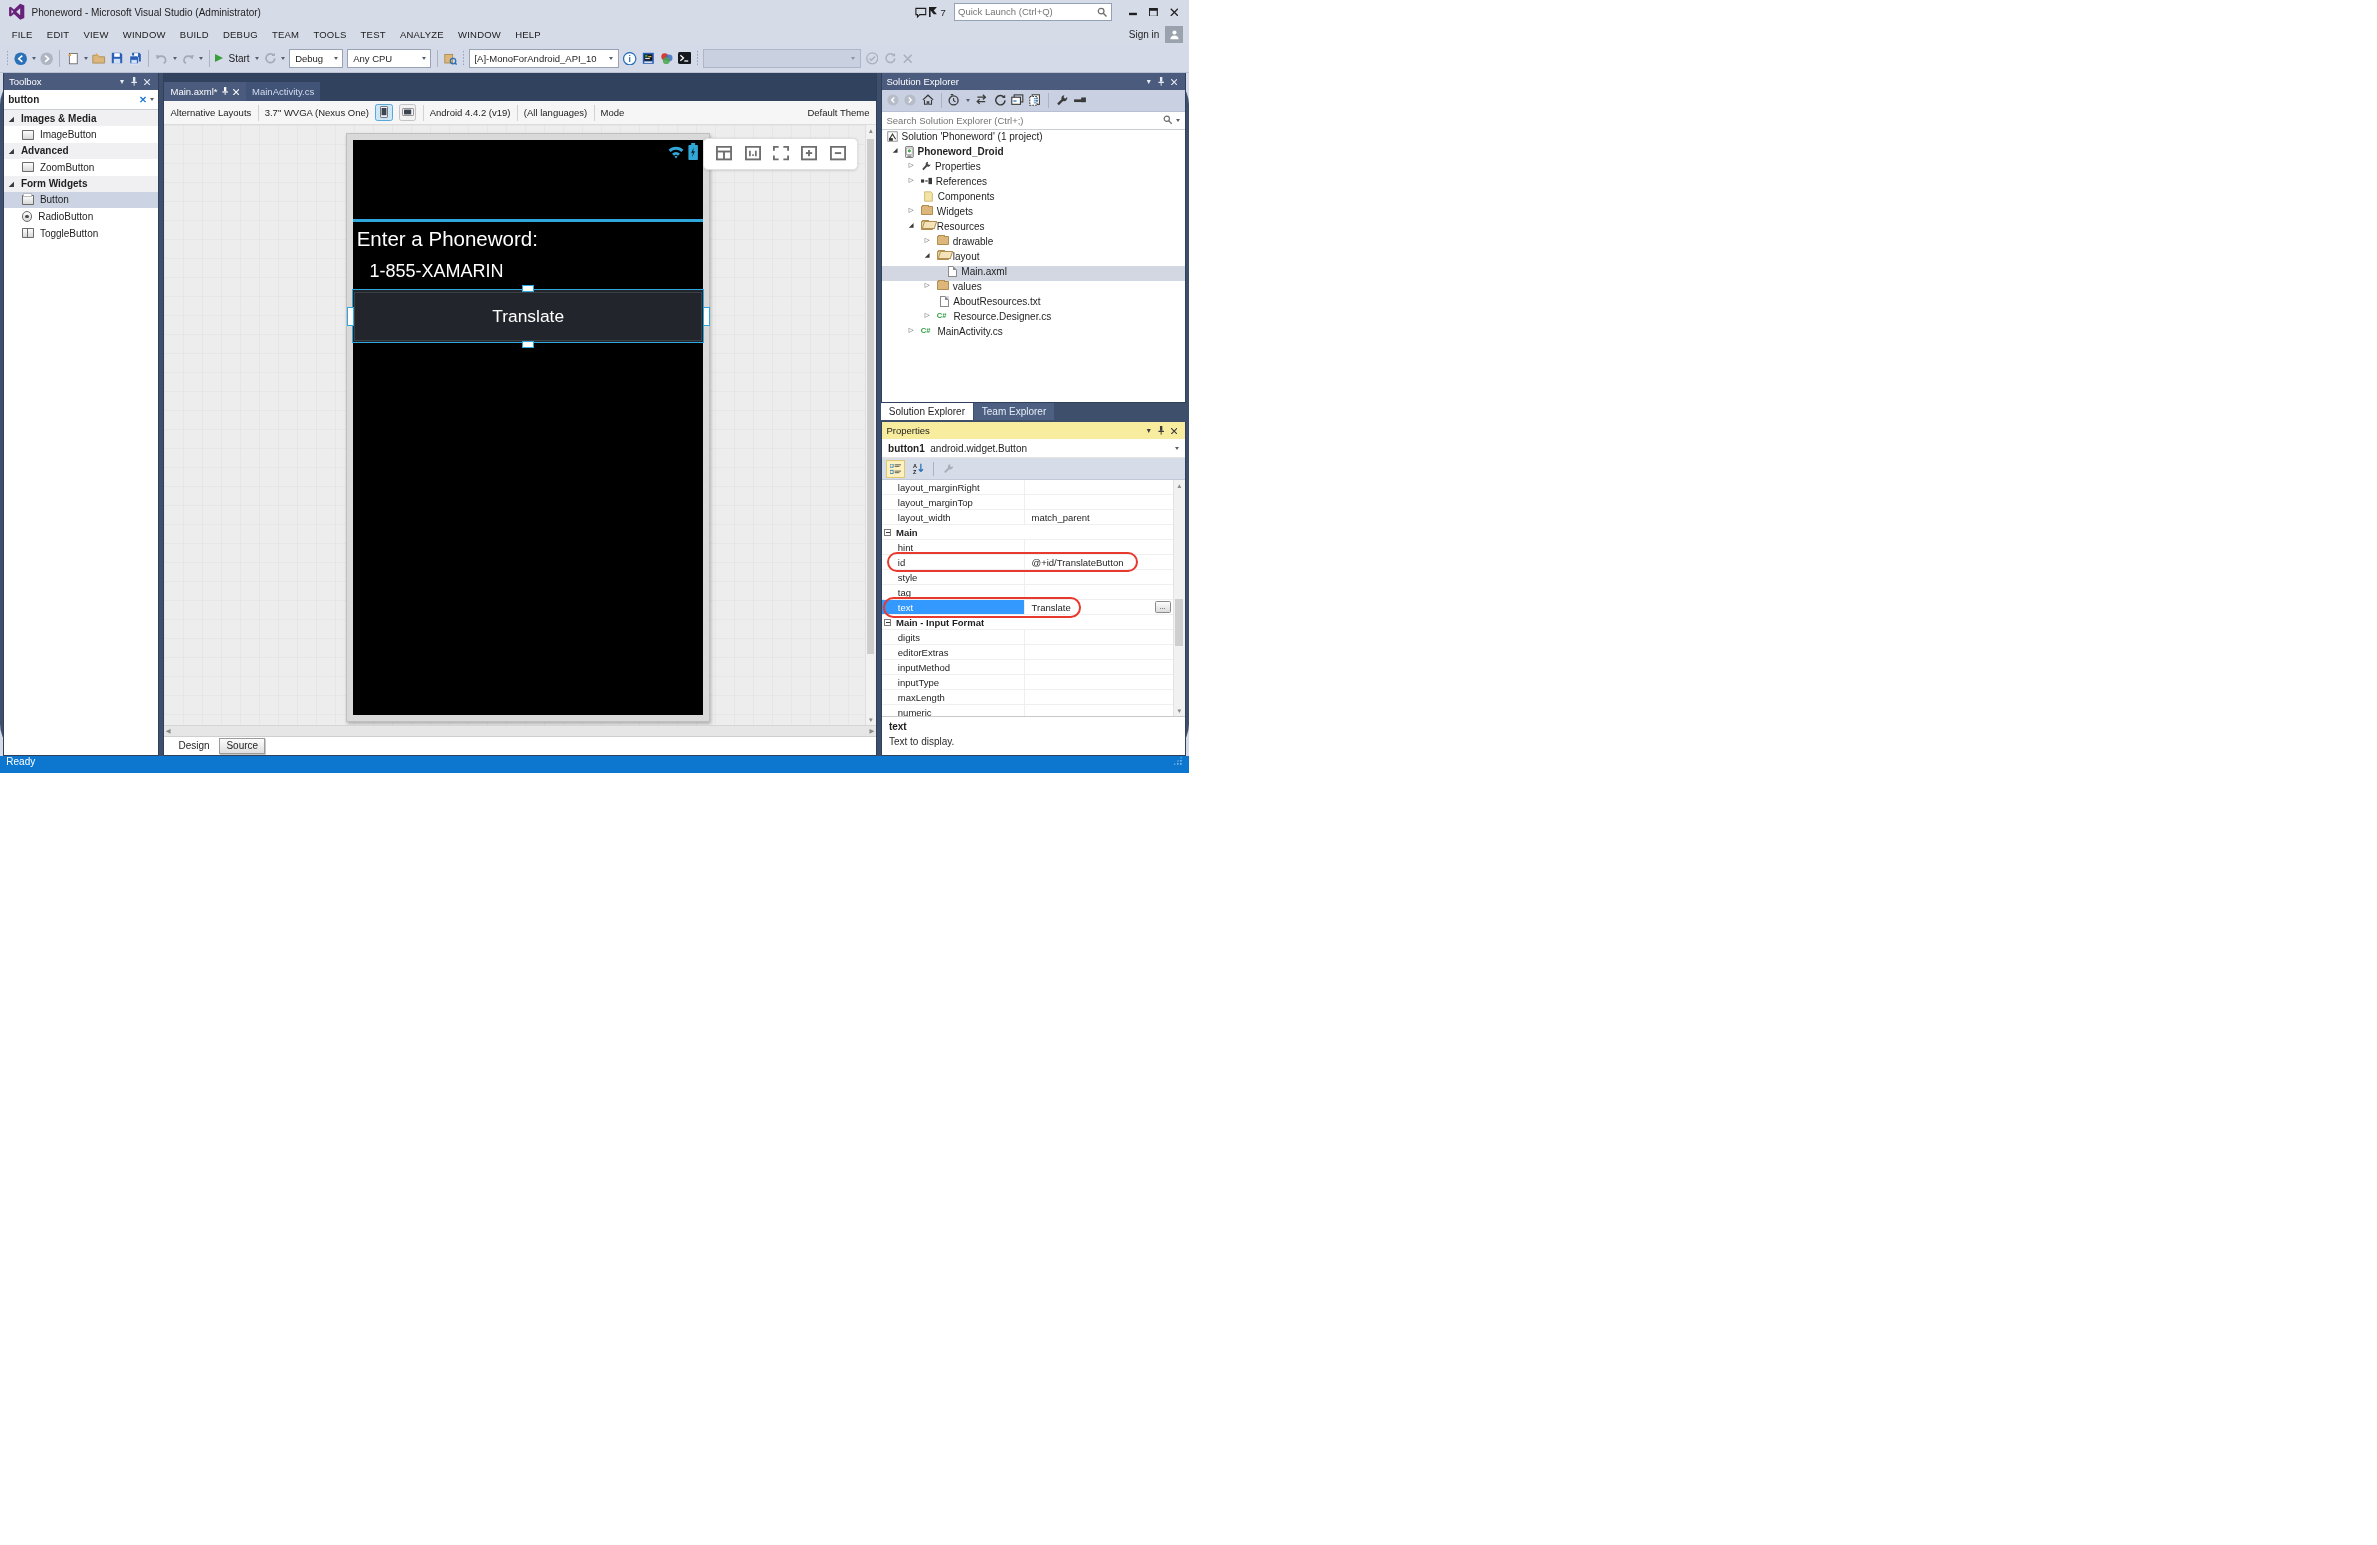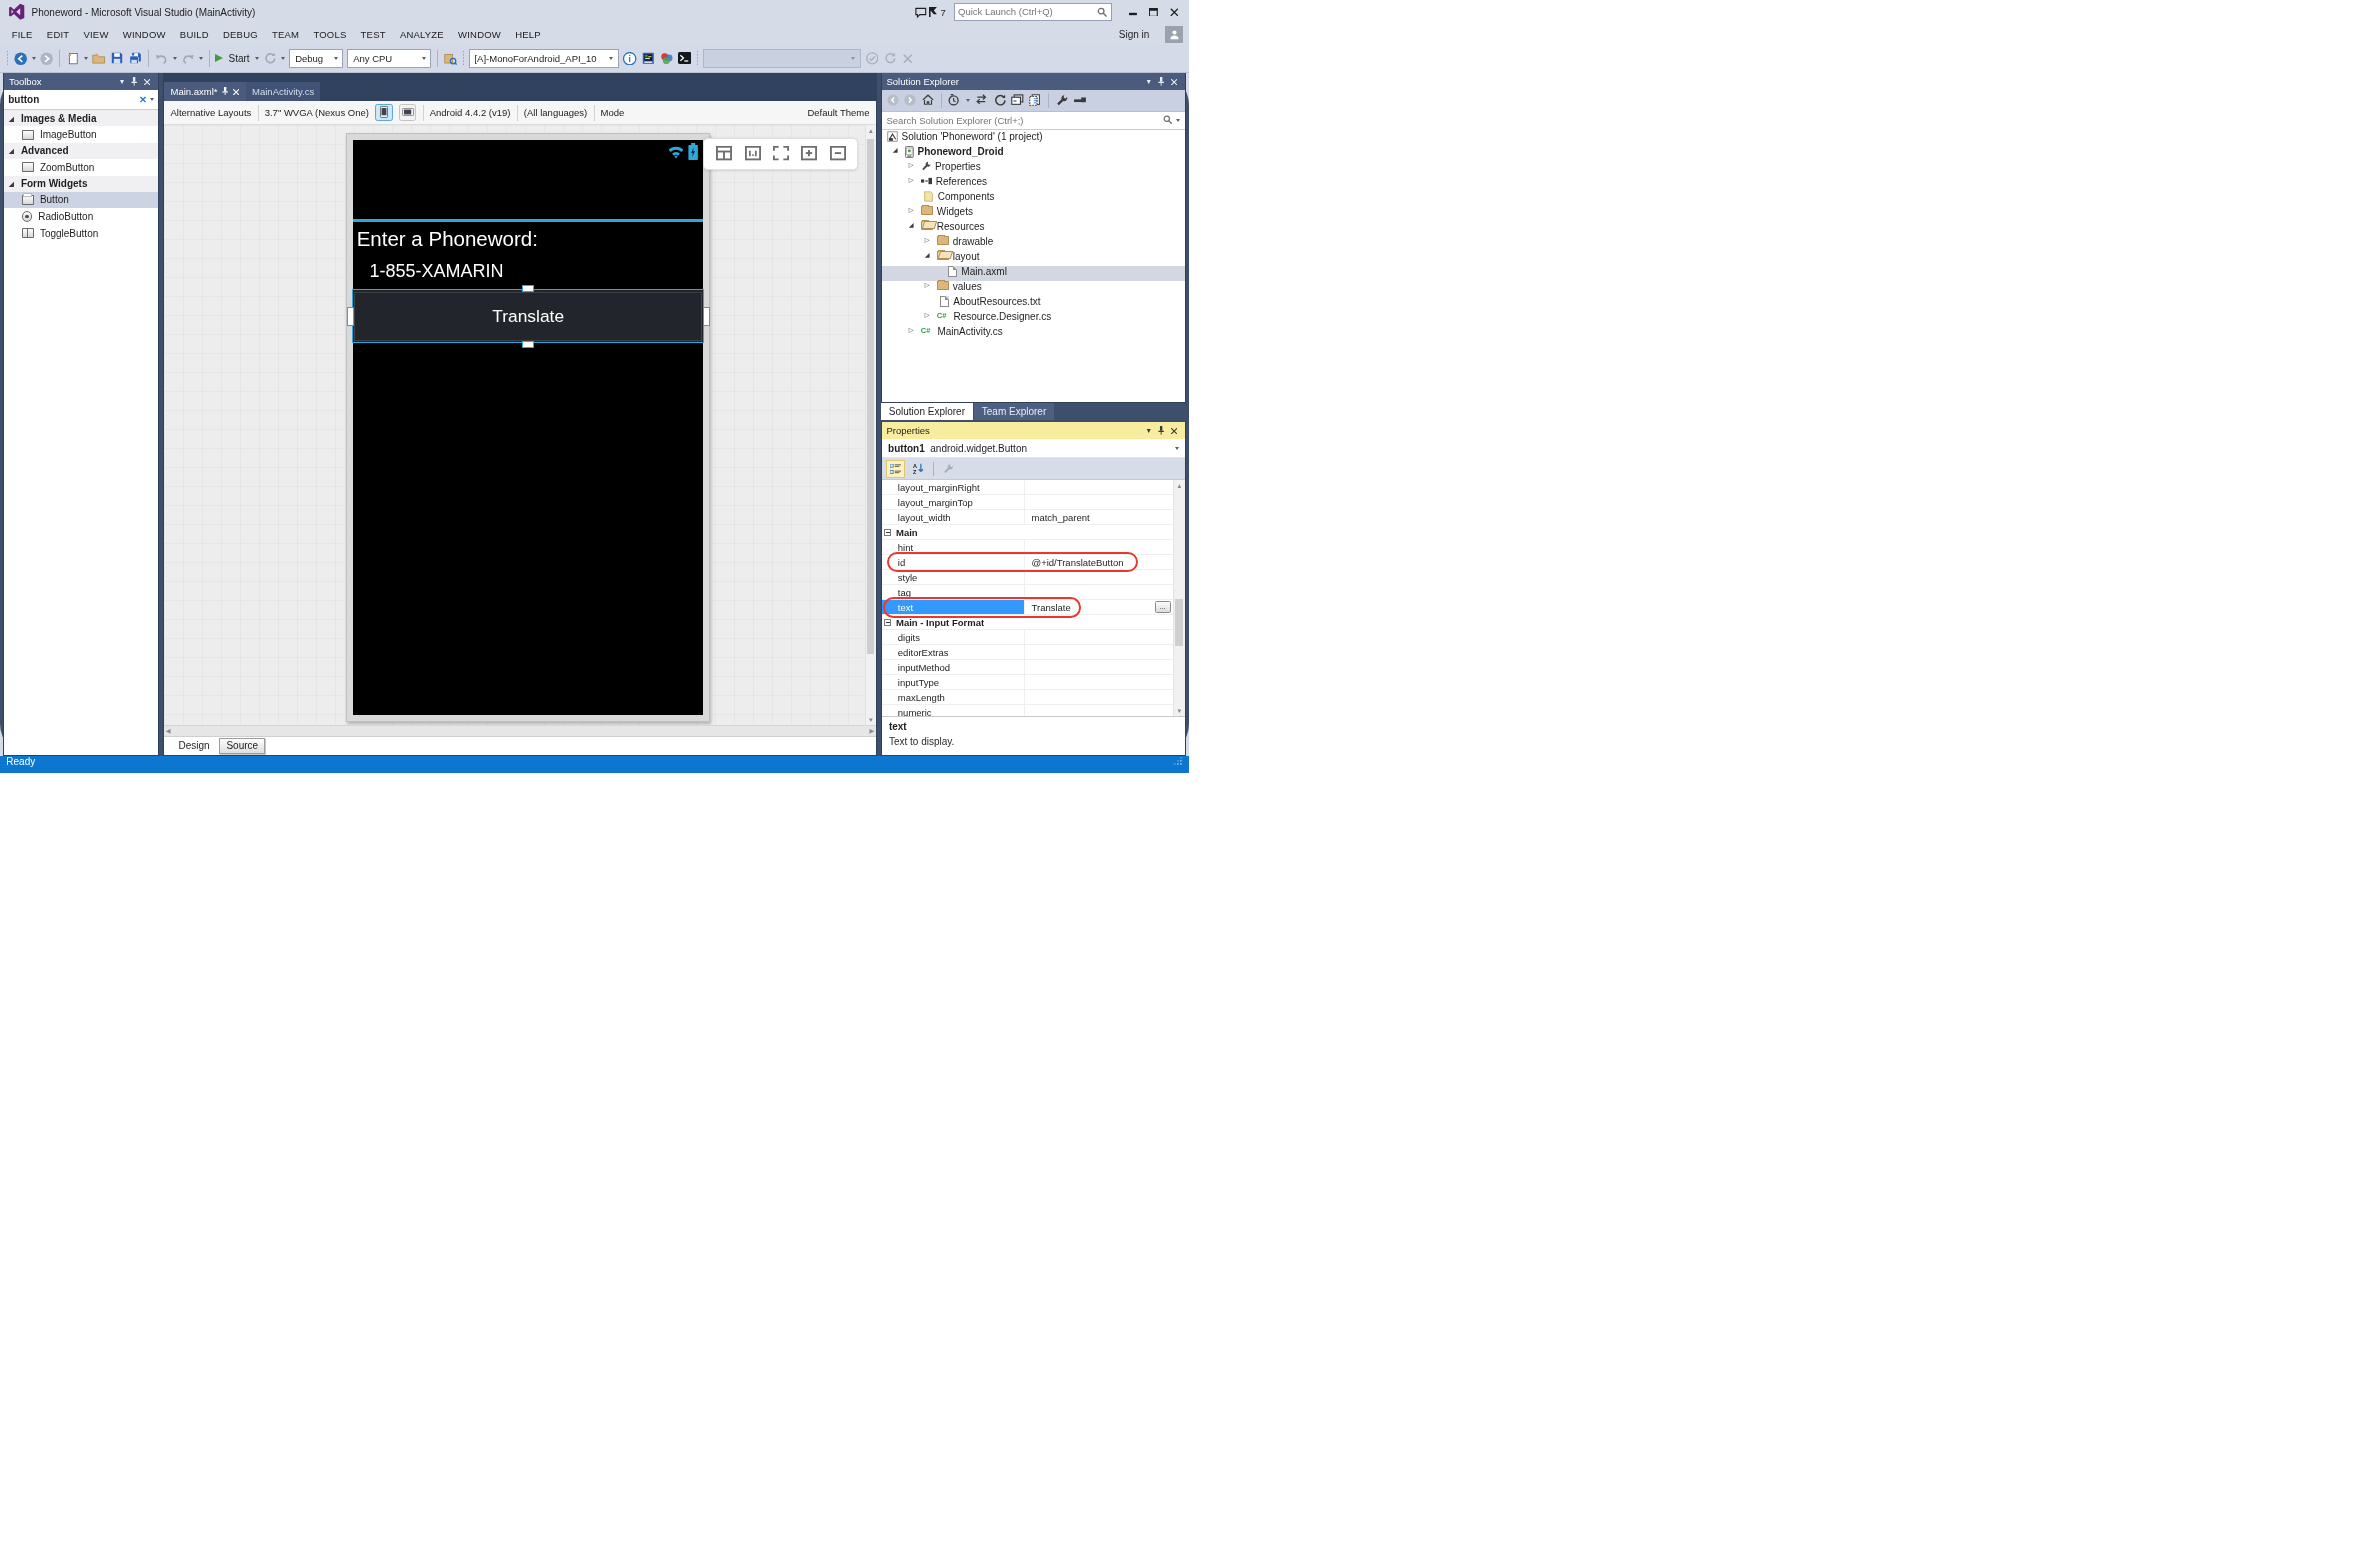--- a/index.html
+++ b/index.html
@@ -13,21 +13,21 @@
   .tspacer{flex:1;}
   .tb-ico{width:17.4px;height:16px;display:flex;align-items:center;justify-content:center;flex:none;}
   .flt{display:flex;align-items:center;gap:1.6px;margin-right:8px;font-size:9.5px;}
   .ql{width:158px;height:17.4px;background:#fff;border:0.8px solid #93a0b5;display:flex;align-items:center;padding:0 3.2px;margin-right:11px;}
   .ql input{border:none;outline:none;flex:1;font-size:9.5px;color:#6a6a6a;background:transparent;}
   .winbtn{width:20.5px;height:16px;display:flex;align-items:center;justify-content:center;}
 
   
   .menubar{height:20.5px;display:flex;align-items:center;padding:0 4.7px;background:#d6dbe8;}
   .mi{padding:0 7.1px;font-size:9.5px;color:#1b1b1b;letter-spacing:0.2px;}
-  .signin{margin-right:16px;font-size:10px;}
+  .signin{margin-right:6px;font-size:10px;}
   .avatar{width:17.4px;height:17.4px;background:#9aa2ad;display:flex;align-items:center;justify-content:center;margin-right:1.6px;}
 
   
   .toolbar{height:28.5px;display:flex;align-items:center;gap:4px;background:#d4dae8;padding:0 6.3px;border-bottom:0.8px solid #b9c0d2;}
   .grip{width:3.2px;height:16px;background-image:radial-gradient(#9aa4b8 0.8px,transparent 0.9px);background-size:3.2px 3.2px;flex:none;}
   .tsep{width:0.8px;height:17.4px;background:#aab3c6;flex:none;margin:0 1.6px;}
   .ti16{width:14.2px;height:14.2px;display:flex;align-items:center;justify-content:center;flex:none;}
   .caret{width:0;height:0;border-left:2.4px solid transparent;border-right:2.4px solid transparent;border-top:3.2px solid #55606f;flex:none;}
   .combo{height:19px;background:#fff;border:0.8px solid #99a3b6;display:flex;align-items:center;padding:0 4.7px;gap:4.7px;font-size:9.5px;}
   .combo .cv{flex:1;white-space:nowrap;overflow:hidden;}
@@ -147,21 +147,21 @@
 </style>
 </head>
 <body>
 
 <div class="win">
 
   <div class="titlebar">
     <svg class="vslogo" viewBox="0 0 16 16">
         <path fill="#68217a" d="M11.2 0.6 15 2.2v11.6l-3.8 1.6-5.7-5.3-3 2.4-1.5-0.7V4.2l1.5-0.7 3 2.4zM3.2 6v4l1.7-2zM7.6 8l3.6 3.2V4.8z"></path>
       </svg>
-    <span class="title">Phoneword - Microsoft Visual Studio (MainActivity)</span>
+    <span class="title">Phoneword - Microsoft Visual Studio (Administrator)</span>
     <div class="tspacer"></div>
     <span class="tb-ico">
       <svg width="12" height="11" viewBox="0 0 15 14">
           <path fill="none" stroke="#1e1e1e" stroke-width="1.4" d="M1 1.7h12.5v8H6l-3 3v-3H1z"></path>
         </svg>
     </span>
     <span class="flt">
       <svg width="9.5" height="10.3" viewBox="0 0 12 13">
           <path fill="#1e1e1e" d="M0 0h10L6 4.5 10 9H6L2 4.5V13H0z"></path>
         </svg>

